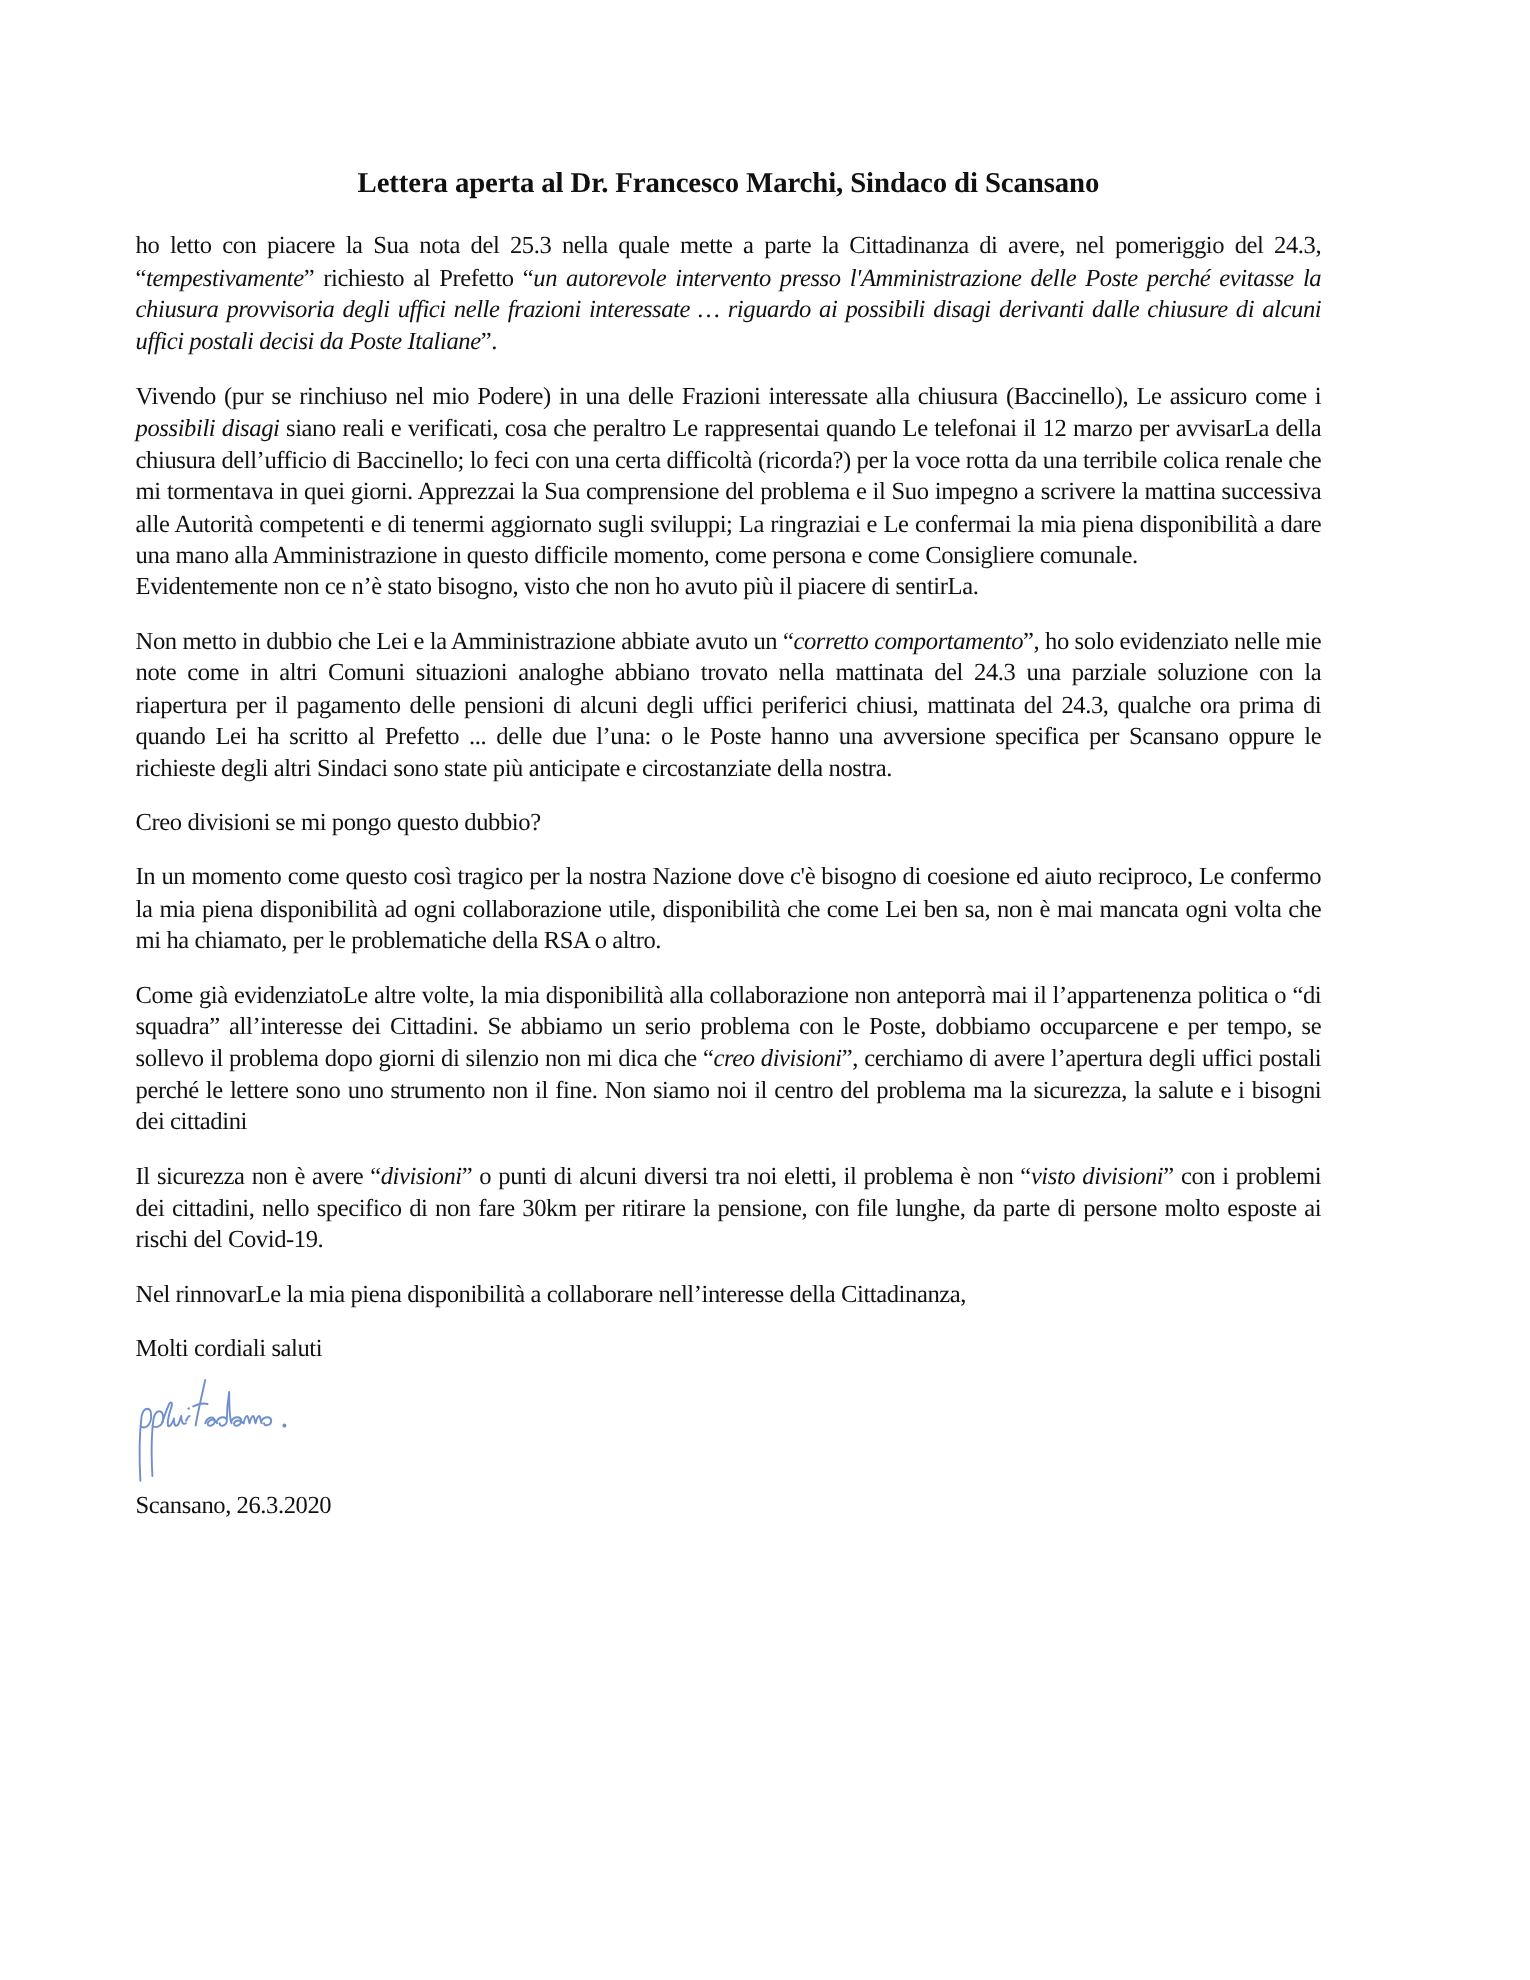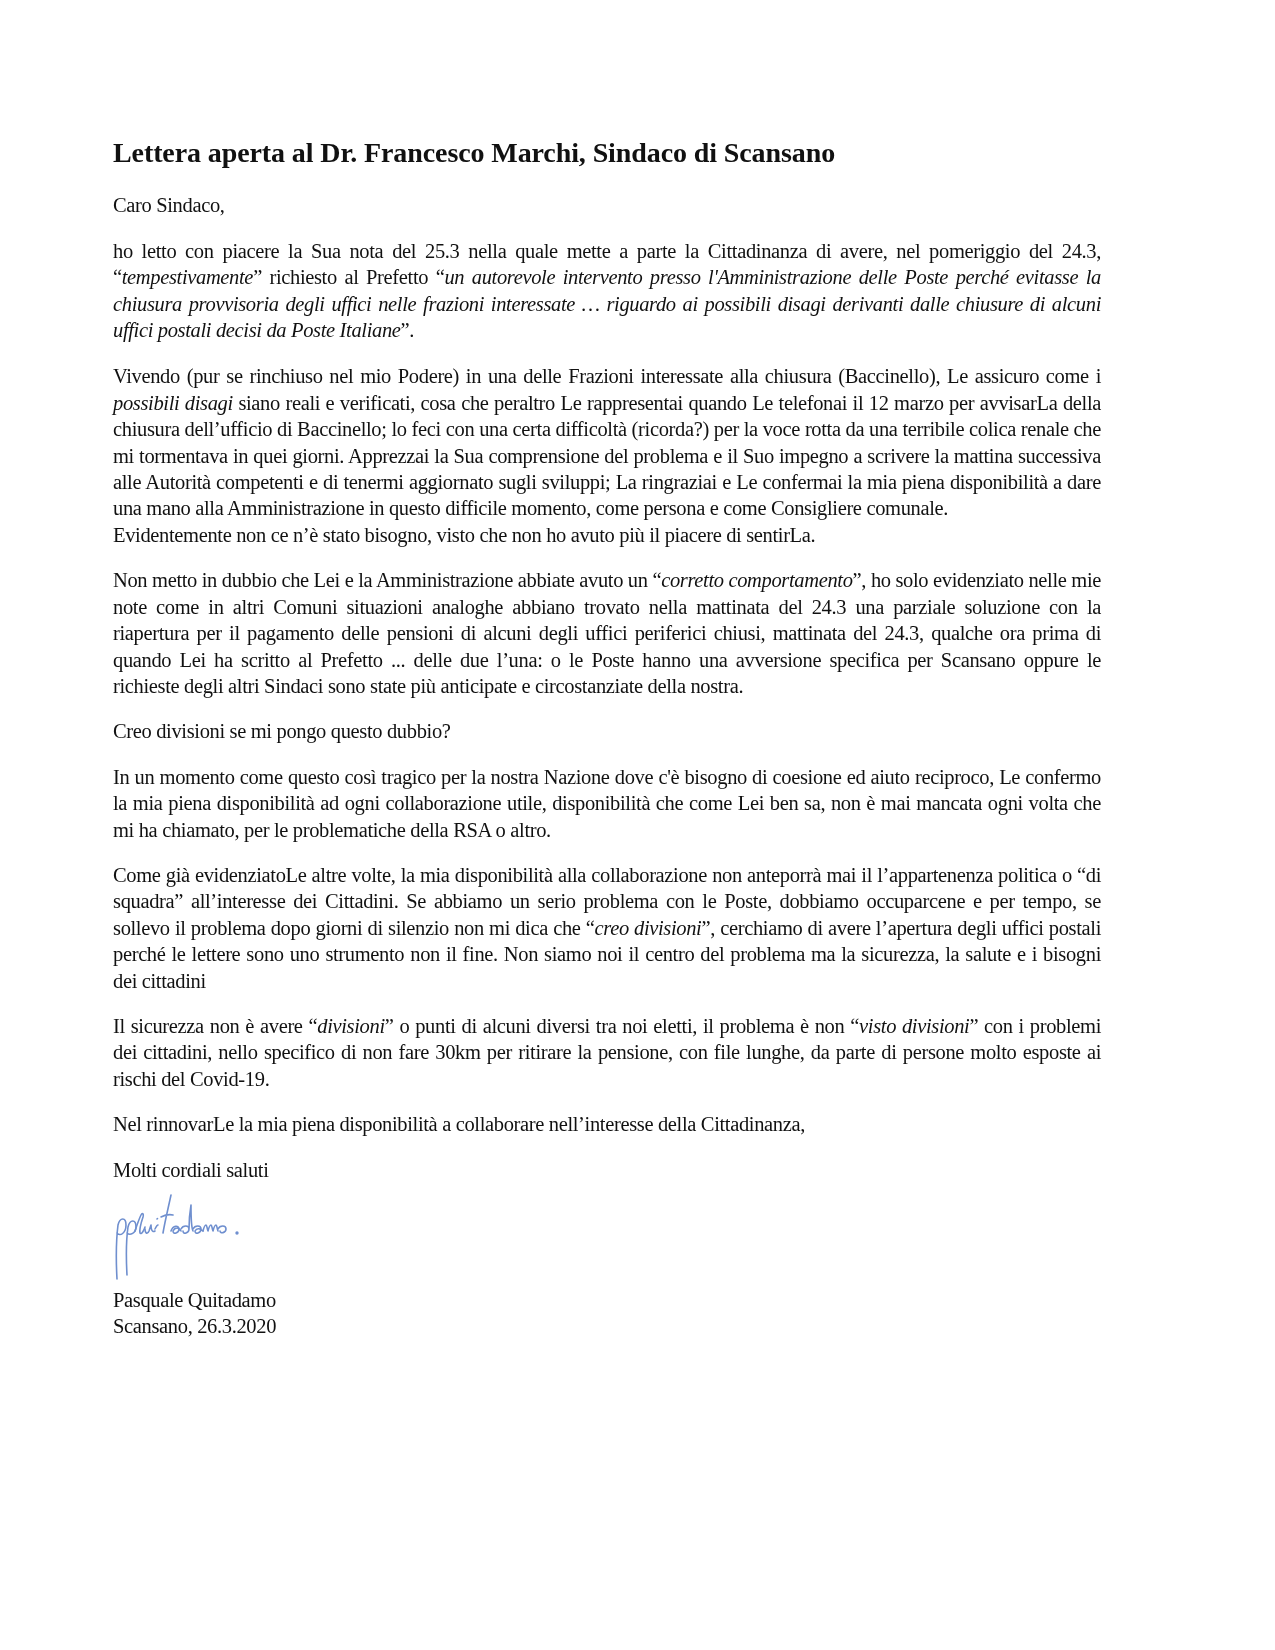--- a/index.html
+++ b/index.html
@@ -2,35 +2,34 @@
 <html><head>
   <meta charset="utf-8">
   <style>
     html, body { margin: 0; padding: 0; background: #ffffff; }
     body { width: 1275px; height: 1650px; position: relative; overflow: hidden; }
     .page {
       position: absolute; left: 113px; top: 140px; width: 988px;
       font-family: "Liberation Serif", serif; color: #111111;
       font-size: 20.5px; line-height: 26.4px;
     }
-    .title { font-weight: bold; margin: 0 0 26px 0; font-size: 28px; letter-spacing: -0.1px; }
+    .title { font-weight: bold; margin: 0 0 26px 0; font-size: 24px; letter-spacing: -0.1px; text-align: center; }
     p { margin: 0 0 19px 0; text-align: justify; letter-spacing: -0.35px; word-spacing: 0px; }
     p.left { text-align: left; }
     i { }
     .sig { height: 96px; margin: 4px 0 0 0; position: relative; }
     .sig svg { position: absolute; left: 0; top: 0; }
     .closing p { margin: 0; }
   </style>
 </head>
 <body>
 
 <div class="page">
   <div class="title">Lettera aperta al Dr. Francesco Marchi, Sindaco di Scansano</div>
 
-  <p class="left">Caro Sindaco,</p>
 
   <p style="margin-bottom:20px"><span>ho letto con piacere la Sua nota del 25.3 nella quale mette a parte la Cittadinanza di avere, nel pomeriggio del 24.3, “</span><i>tempestivamente</i><span>” richiesto al Prefetto “</span><i>un autorevole intervento presso l'Amministrazione delle Poste perché evitasse la chiusura provvisoria degli uffici nelle frazioni interessate … riguardo ai possibili disagi derivanti dalle chiusure di alcuni uffici postali decisi da Poste Italiane</i><span>”.</span></p>
 
   <p style="margin-bottom:0"><span>Vivendo (pur se rinchiuso nel mio Podere) in una delle Frazioni interessate alla chiusura (Baccinello), Le assicuro come i </span><i>possibili disagi</i><span> siano reali e verificati, cosa che peraltro Le rappresentai quando Le telefonai il 12 marzo per avvisarLa della chiusura dell’ufficio di Baccinello; lo feci con una certa difficoltà (ricorda?) per la voce rotta da una terribile colica renale che mi tormentava in quei giorni. Apprezzai la Sua comprensione del problema e il Suo impegno a scrivere la mattina successiva alle Autorità competenti e di tenermi aggiornato sugli sviluppi; La ringraziai e Le confermai la mia piena disponibilità a dare una mano alla Amministrazione in questo difficile momento, come persona e come Consigliere comunale.</span></p>
   <p class="left">Evidentemente non ce n’è stato bisogno, visto che non ho avuto più il piacere di sentirLa.</p>
 
   <p><span>Non metto in dubbio che Lei e la Amministrazione abbiate avuto un “</span><i>corretto comportamento</i><span>”, ho solo evidenziato nelle mie note come in altri Comuni situazioni analoghe abbiano trovato nella mattinata del 24.3 una parziale soluzione con la riapertura per il pagamento delle pensioni di alcuni degli uffici periferici chiusi, mattinata del 24.3, qualche ora prima di quando Lei ha scritto al Prefetto ... delle due l’una: o le Poste hanno una avversione specifica per Scansano oppure le richieste degli altri Sindaci sono state più anticipate e circostanziate della nostra.</span></p>
 
   <p class="left">Creo divisioni se mi pongo questo dubbio?</p>
 
@@ -57,17 +56,16 @@
         <path d="M68 38 C70 34 76 34 76 38 C76 42 70 44 70 40 M76 38 C76 30 77 20 78 14 C78 26 78 36 80 40"></path>
         <path d="M80 38 C82 34 88 34 88 38 C88 42 82 44 82 40 C84 36 88 38 90 40"></path>
         <path d="M90 40 C91 36 92 34 93 34 C94 34 94 38 95 40 C96 36 97 34 98 34 C99 34 99 38 100 40 C101 36 102 34 103 34 C104 34 104 38 105 40"></path>
         <path d="M105 38 C107 34 113 34 113 38 C113 42 107 43 107 40"></path>
         <circle cx="124" cy="42" r="0.9" fill="#6f8fcf"></circle>
       </g>
     </svg>
   </div>
 
   <div class="closing">
-    <p class="left">Pasquale Quitadamo</p>
   </div>
 
   <p class="left" style="">Scansano, 26.3.2020</p>
 </div>
 
 </body></html>

